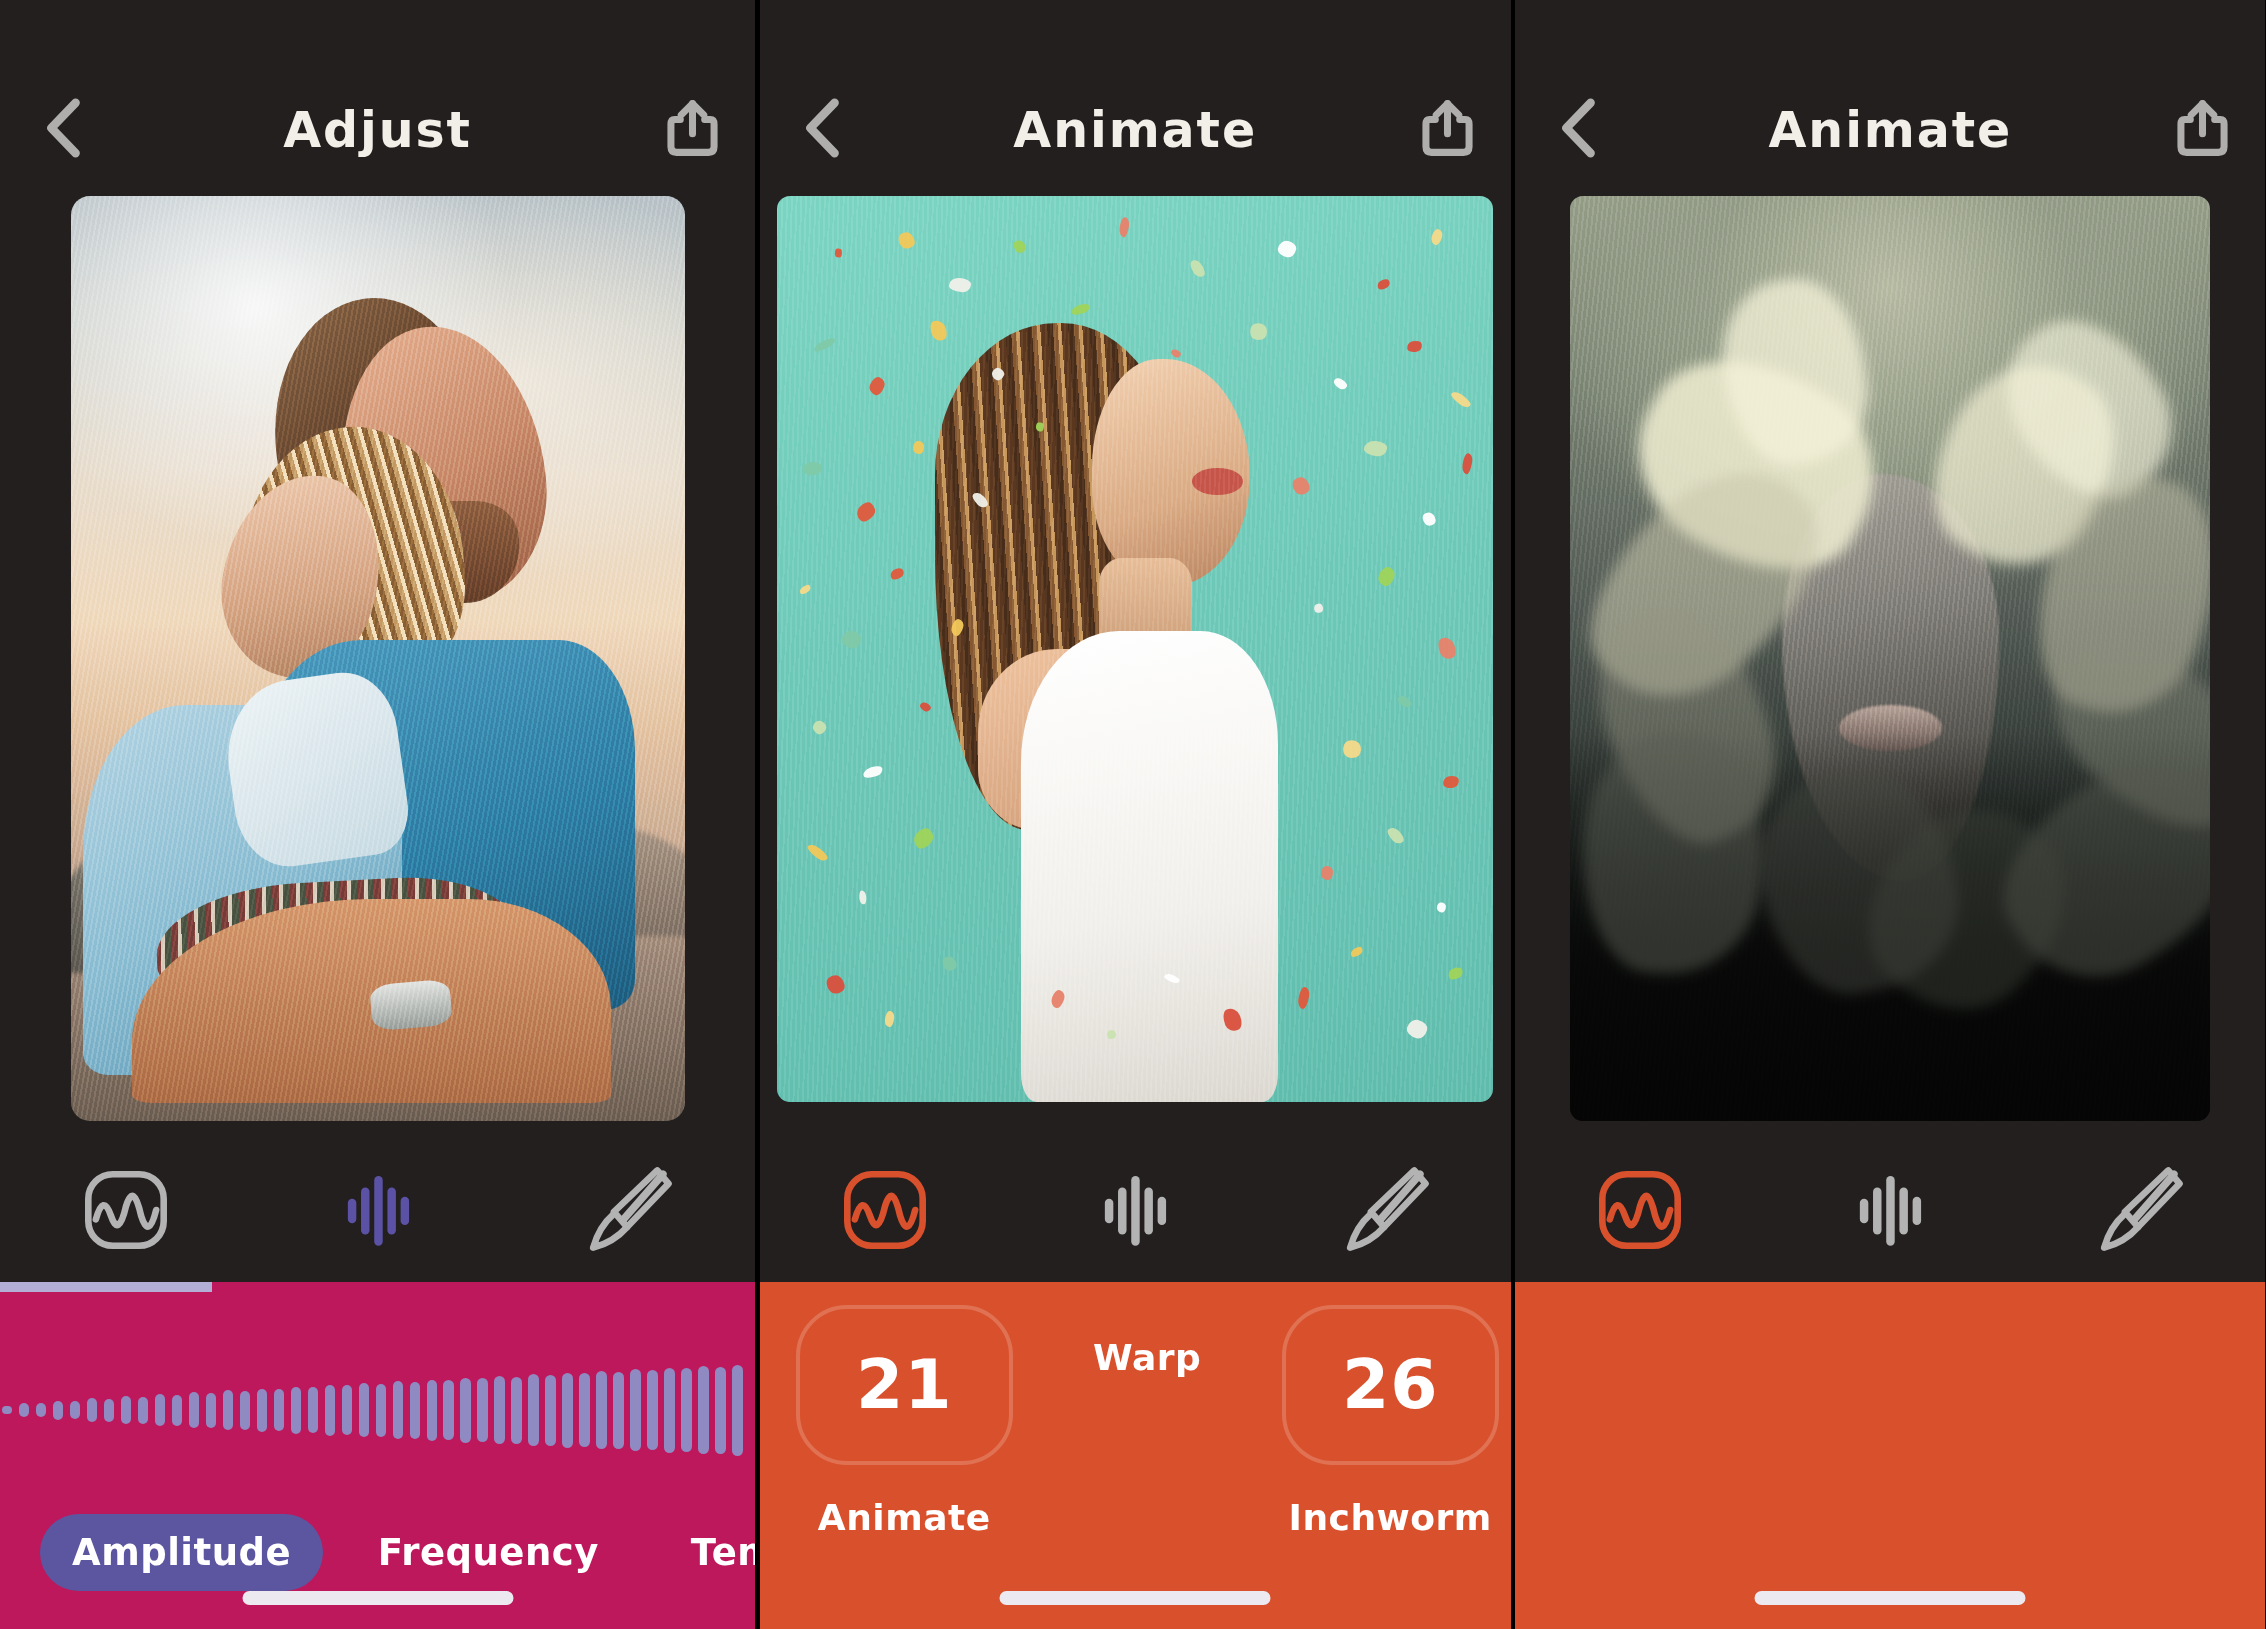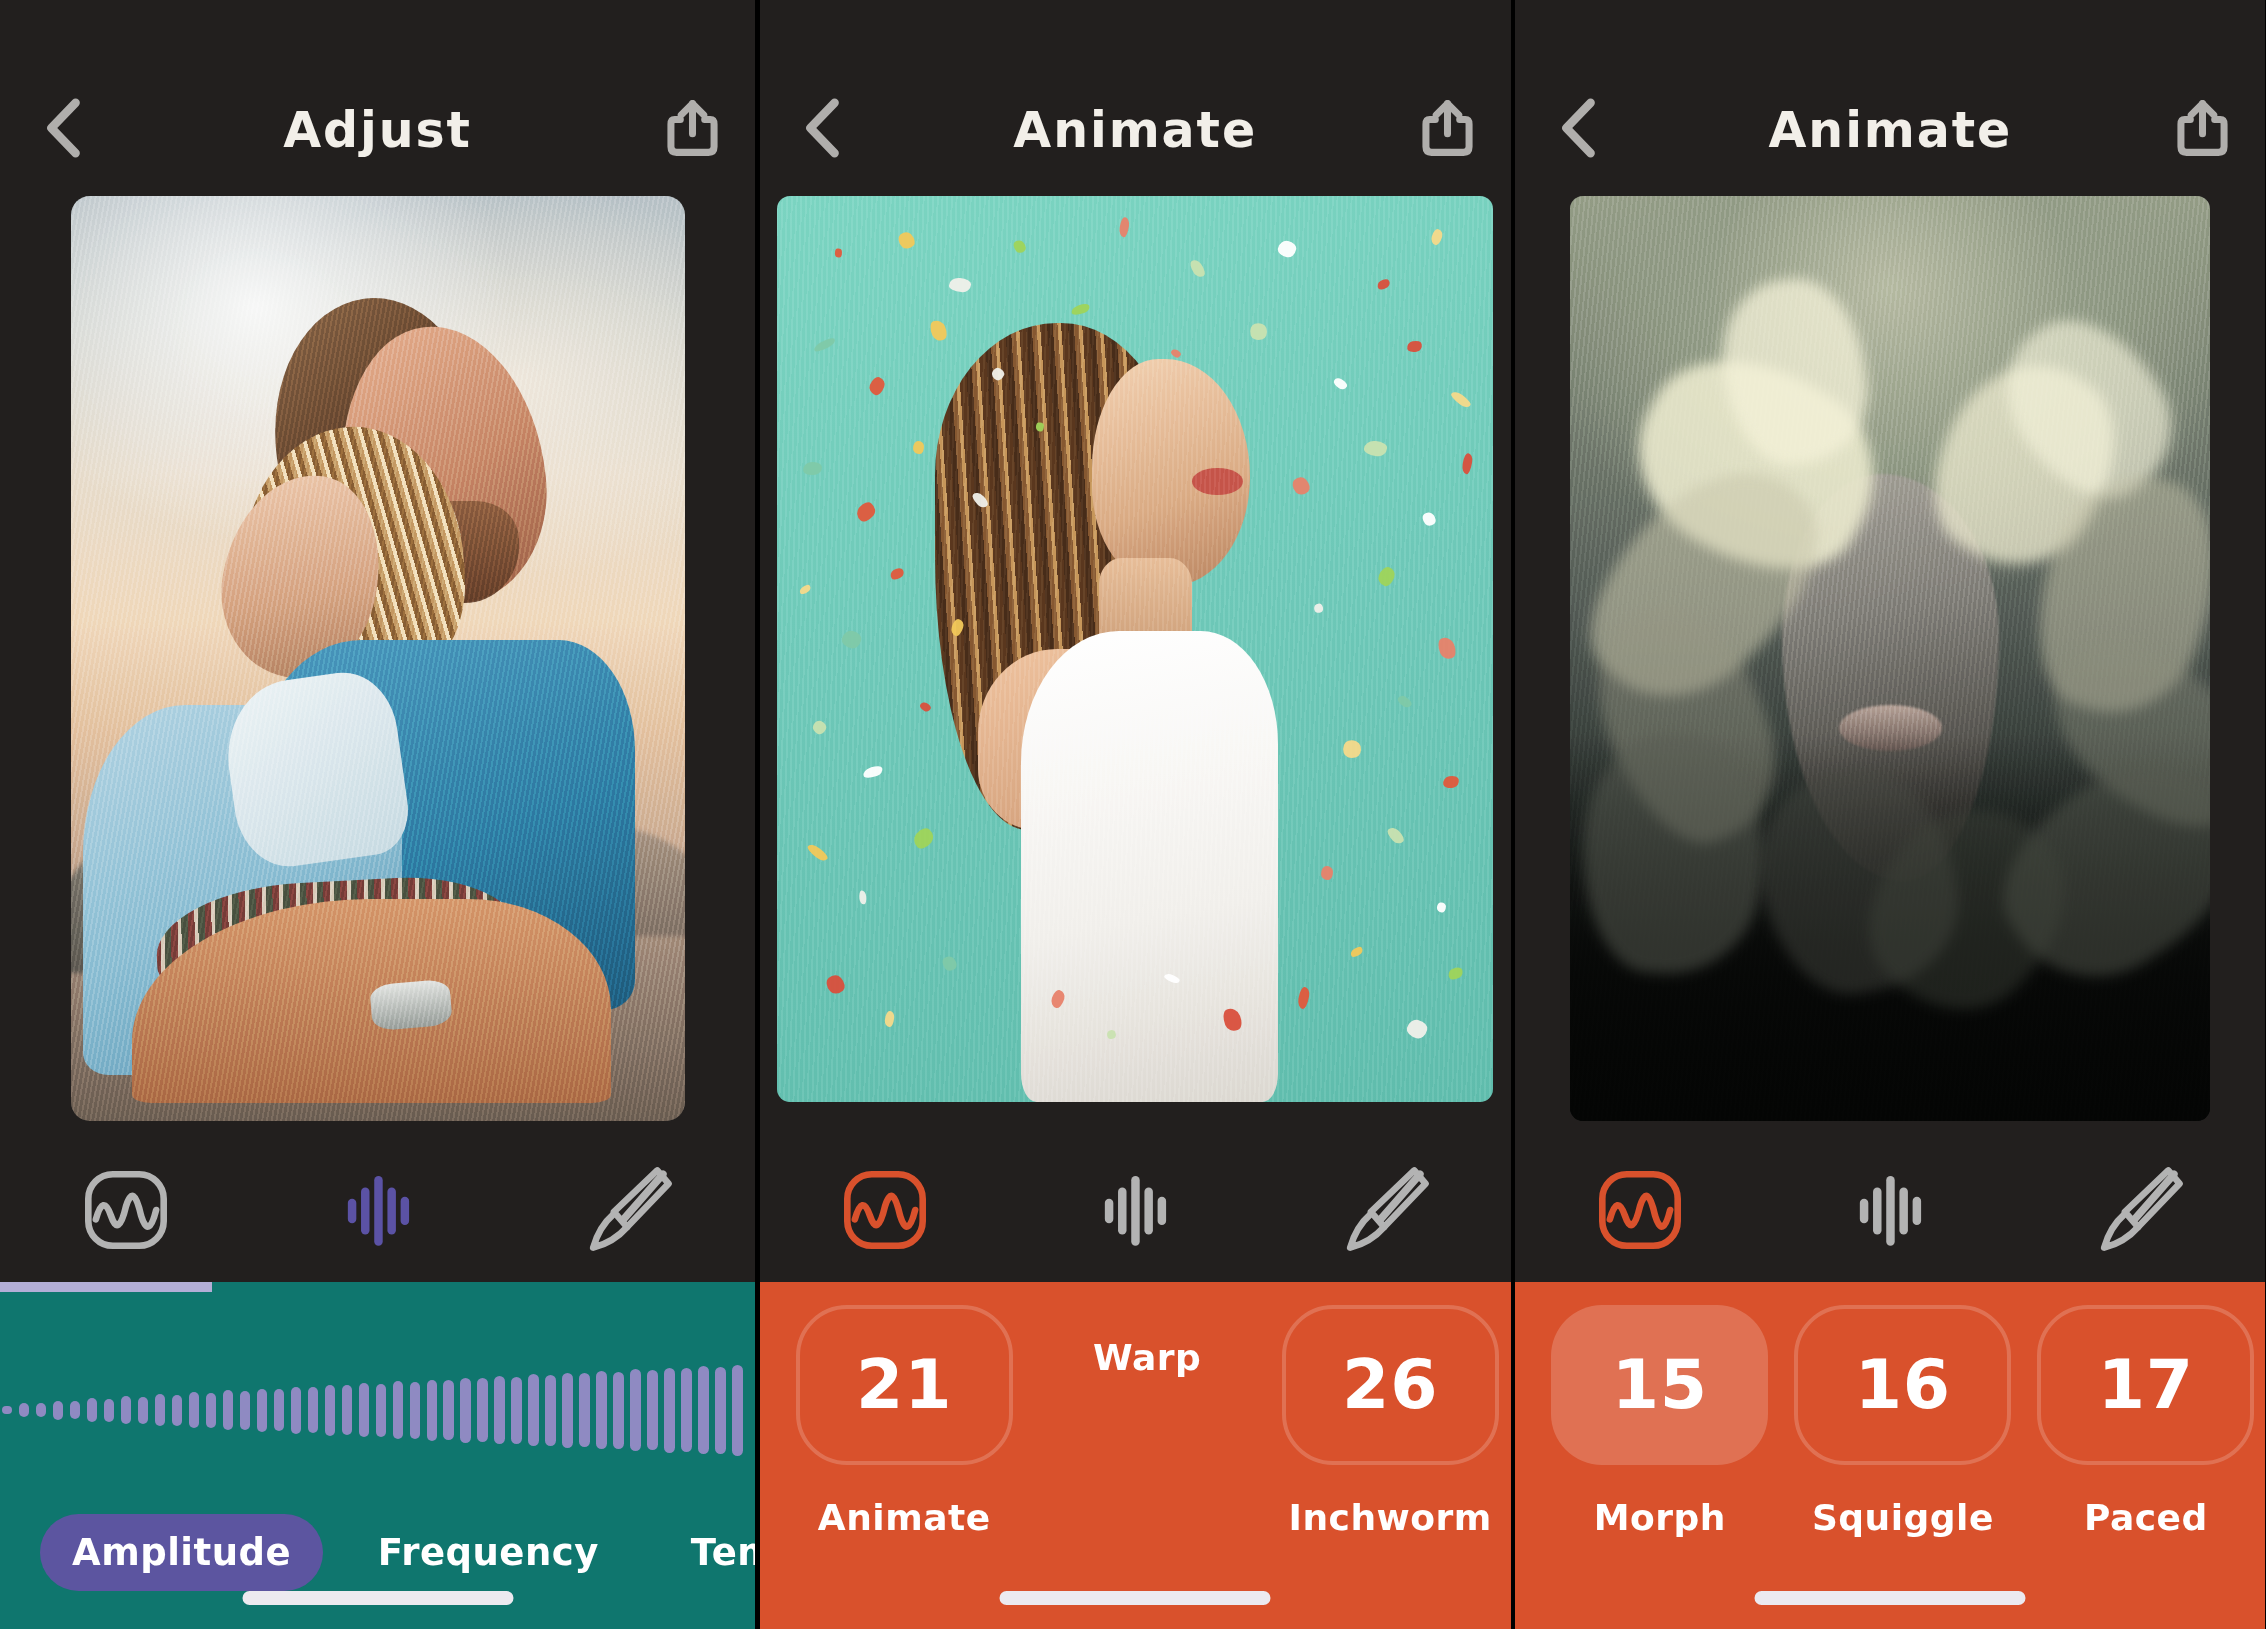--- a/index.html
+++ b/index.html
@@ -176,21 +176,21 @@
     height:141px;
   }
   .tab svg { display:block; }
 
   
   .sheet {
     position:absolute; left:0; right:0; bottom:0;
     height:347px;
     overflow:hidden;
   }
-  .sheet.purple { background:#0f766e; }
+  .sheet.purple { background:#be185d; }
   .sheet.orange { background:#d9512c; }
 
   .scrollbar {
     position:absolute; top:0; left:0;
     height:10.4px; width:212px;
     background:#b3aed6;
   }
 
   
   .wave {
@@ -580,39 +580,18 @@
       <div class="tab">
         <svg width="98" height="98" viewBox="0 0 104 104" aria-hidden="true">
           <path d="M88 14 L46 62" fill="none" stroke="#b3b3b3" stroke-width="8" stroke-linecap="round"></path>
           <path d="M82 10 L36 54 L50 70 L94 24 Z" fill="none" stroke="#b3b3b3" stroke-width="7" stroke-linejoin="round"></path>
           <path d="M36 56 Q20 70 14 92 Q36 86 50 70" fill="none" stroke="#b3b3b3" stroke-width="7" stroke-linejoin="round" stroke-linecap="round"></path>
         </svg>
       </div>
     </div>
 
     <div class="sheet orange">
-      <div class="cards">
-        <div class="card-col">
-          <div class="card selected">
-            <span class="card-num">15</span>
-          </div>
-          <div class="card-label">Morph</div>
-        </div>
-        <div class="card-col">
-          <div class="card">
-            <span class="card-num">16</span>
-          </div>
-          <div class="card-label">Squiggle</div>
-        </div>
-        <div class="card-col">
-          <div class="card">
-            <span class="card-num">17</span>
-          </div>
-          <div class="card-label">Paced</div>
-        </div>
-
-      </div>
       <div class="home-ind"></div>
     </div>
   </div>
 
 </div>
 
 
 </body></html>

